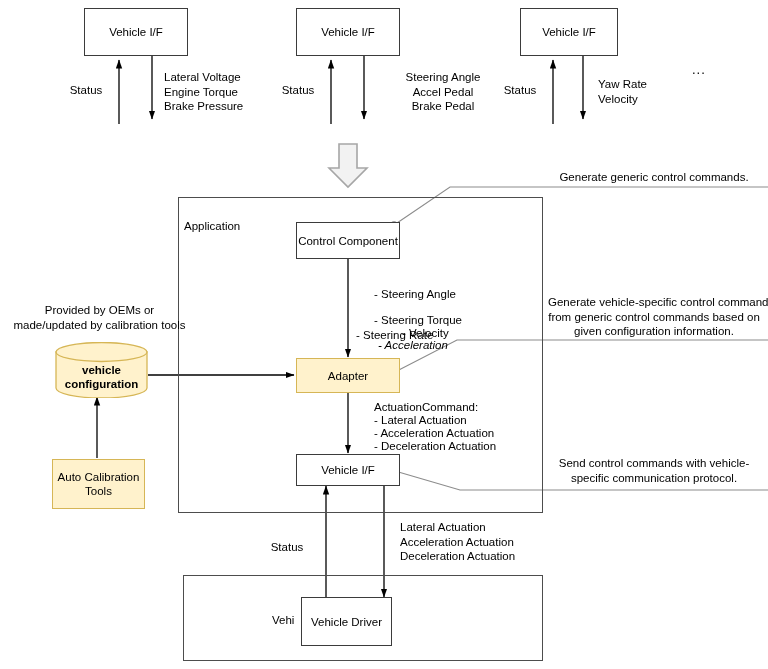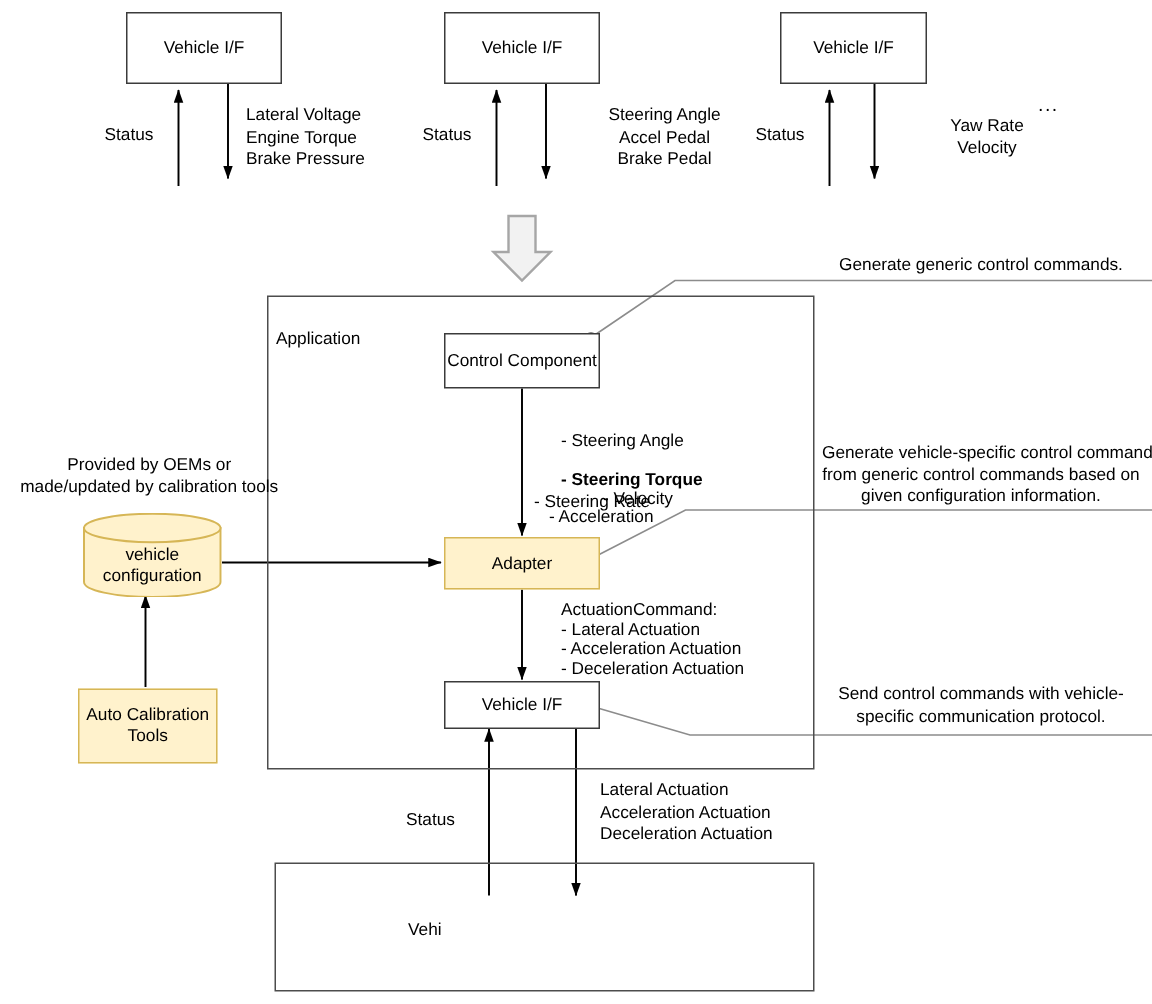--- a/index.html
+++ b/index.html
@@ -59,20 +59,21 @@
     white-space: pre;
   }
   .label.center {
     text-align: center;
   }
   .label.left {
     text-align: left;
   }
   .cylinder {
     position: absolute;
+    font-weight: bold;
   }
   .cyl-text {
     position: absolute;
     width: 100%;
     text-align: center;
     font-size: 11.5px;
     line-height: 14px;
     color: #000;
   }
   .ellipsis-mark {
@@ -141,37 +142,37 @@
   </div>
   <div class="label center" style="left:268px; top:83px; width:60px;">Status</div>
   <div class="label left" style="left:378px; top:70px; width:130px;text-align:center;">Steering Angle
 Accel Pedal
 Brake Pedal</div>
 
   <div class="node box-white" style="left:520px; top:8px; width:98px; height:48px;">
     <span>Vehicle I/F</span>
   </div>
   <div class="label center" style="left:490px; top:83px; width:60px;">Status</div>
-  <div class="label left" style="left:598px; top:77px; width:120px;text-align:center;">Yaw Rate
+  <div class="label left" style="left:598px; top:77px; width:120px;">Yaw Rate
 Velocity</div>
 
   <div class="ellipsis-mark" style="left:692px; top:62px;">...</div>
 
   <div class="container-box" style="left:178px; top:197px; width:365px; height:316px;"></div>
   <div class="label left" style="left:184px; top:219px;text-align:right;">Application</div>
 
   <div class="node box-white" style="left:296px; top:222px; width:104px; height:37px;">
     <span>Control Component</span>
   </div>
 
   <div class="label left" style="left:374px; top:287px; width:160px;">- Steering Angle</div>
   <div class="label left" style="left:356px; top:300px; width:160px;margin-top:28px;">- Steering Rate</div>
-  <div class="label left" style="left:374px; top:313px; width:160px;font-weight:bold;">- Steering Torque</div>
+  <div class="label left" style="left:374px; top:313px; width:160px;">- Steering Torque</div>
   <div class="label left" style="left:374px; top:326px; width:160px;margin-left:28px;">- Velocity</div>
-  <div class="label left" style="left:366px; top:338px; width:160px;">- Acceleration</div>
+  <div class="label left" style="left:378px; top:338px; width:160px;font-style:italic;">- Acceleration</div>
 
   <div class="node box-yellow" style="left:296px; top:358px; width:104px; height:35px;">
     <span>Adapter</span>
   </div>
 
   <div class="label left" style="left:374px; top:400px; width:180px;">ActuationCommand:</div>
   <div class="label left" style="left:374px; top:413px; width:180px;">- Lateral Actuation</div>
   <div class="label left" style="left:374px; top:426px; width:180px;">- Acceleration Actuation</div>
   <div class="label left" style="left:374px; top:439px; width:180px;">- Deceleration Actuation</div>
 
@@ -206,14 +207,17 @@
   </div>
 
   <div class="label center" style="left:242px; top:540px; width:90px;">Status</div>
   <div class="label left" style="left:400px; top:520px; width:180px;">Lateral Actuation
 Acceleration Actuation
 Deceleration Actuation</div>
 
   <div class="container-box" style="left:183px; top:575px; width:360px; height:86px;"></div>
   <div class="label left" style="left:272px; top:613px;">Vehi</div>
 
+  <div class="node box-white" style="left:301px; top:597px; width:91px; height:49px;">
+    <span>Vehicle Driver</span>
+  </div>
 
 </div>
 
 </body></html>

